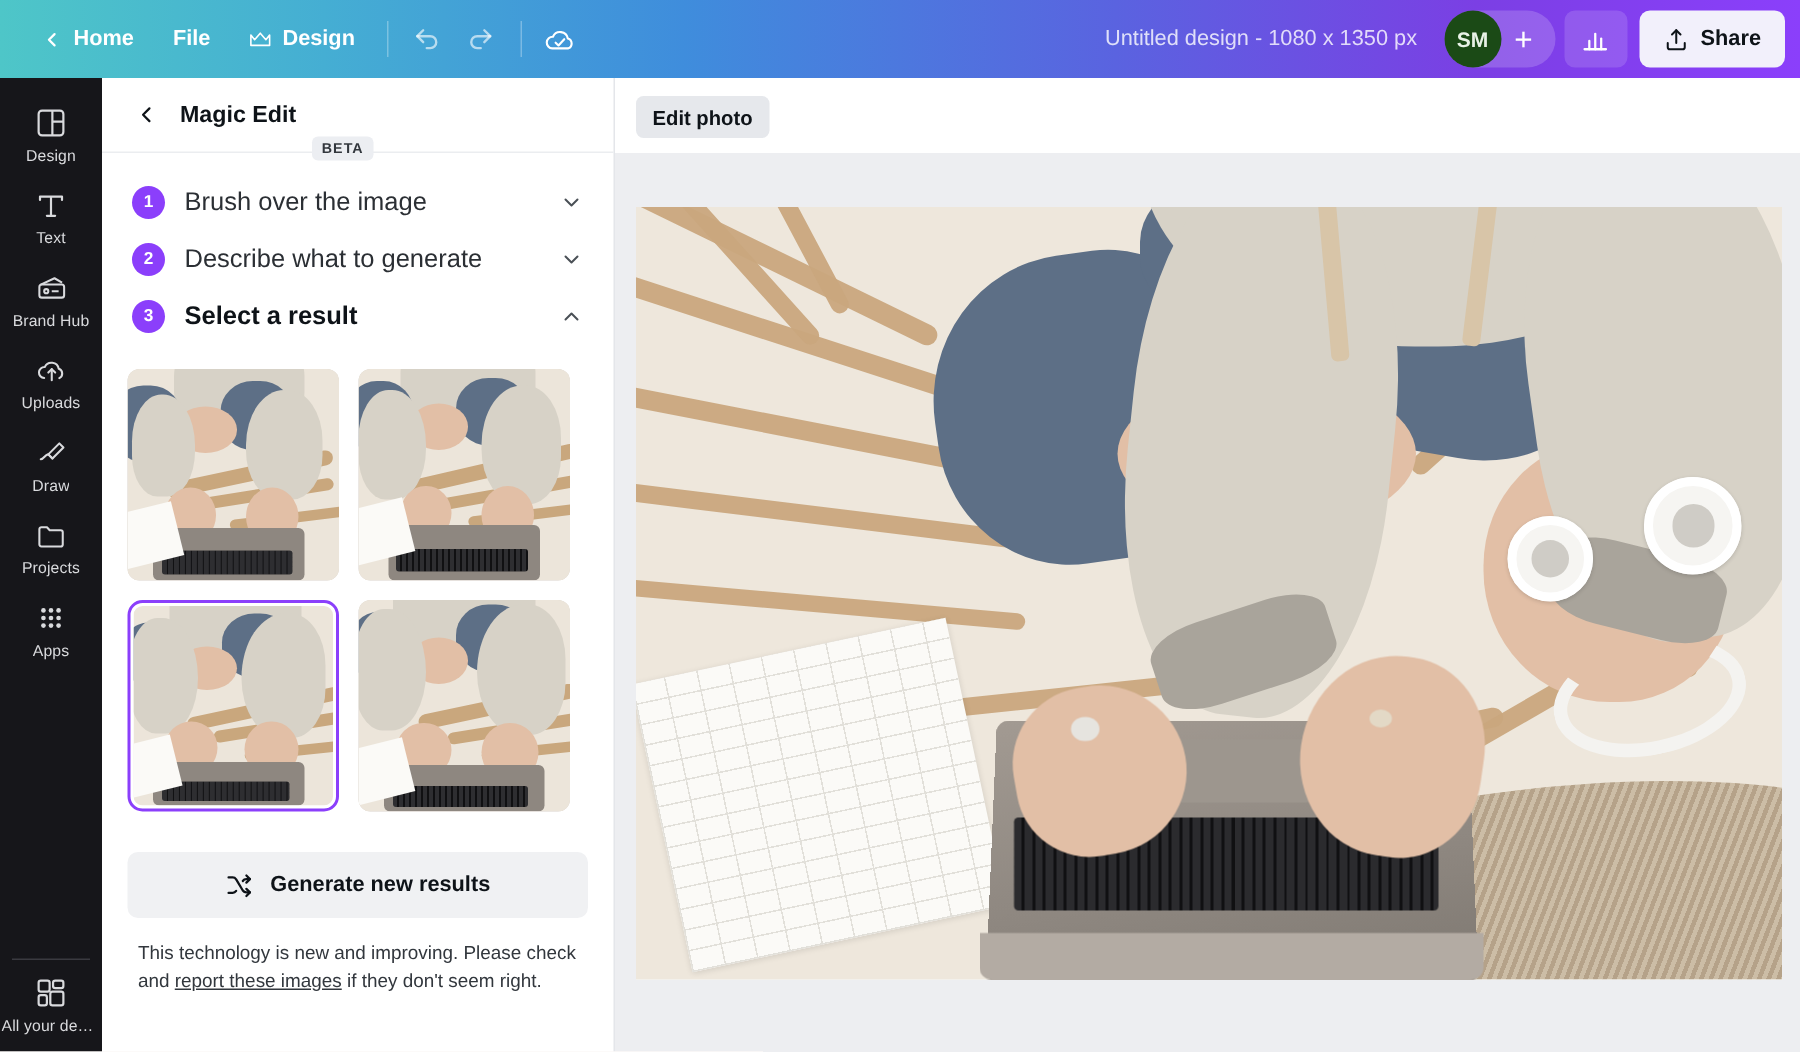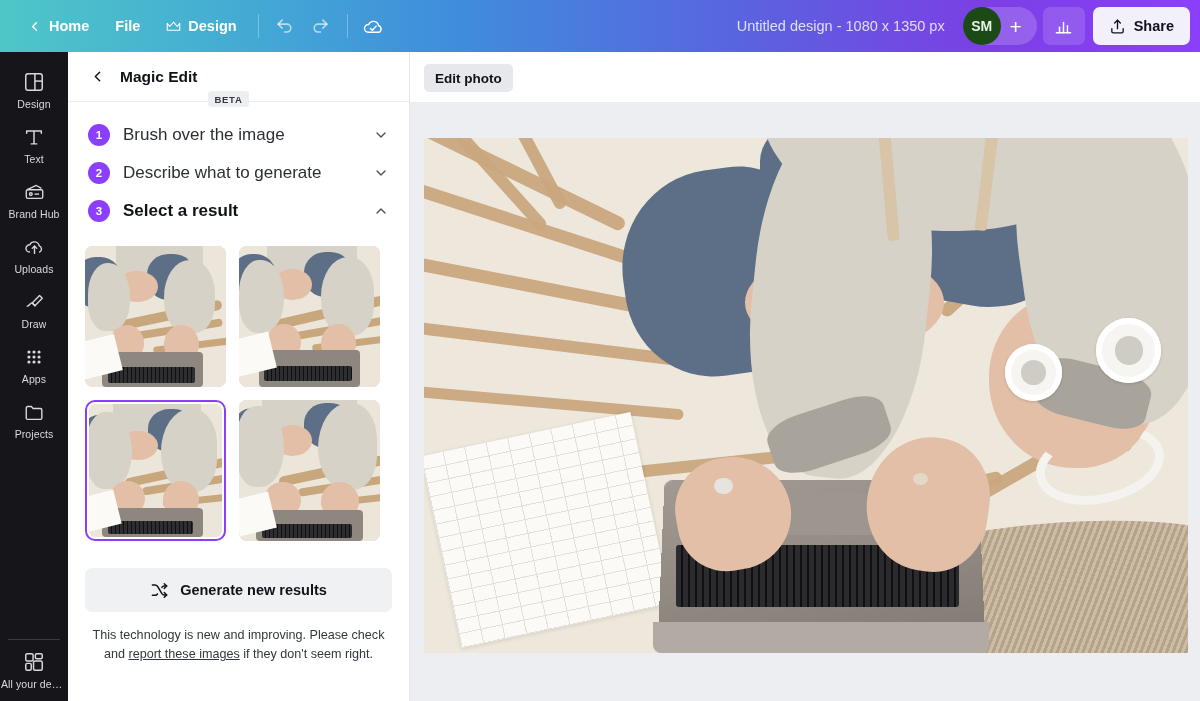--- a/index.html
+++ b/index.html
@@ -124,21 +124,21 @@
   }
   .thumb .inner { width: 100%; height: 100%; border-radius: 6px; overflow: hidden; position: relative; }
   .thumb.selected .inner { border-radius: 6px; }
 
   .gen-btn {
     margin: 27px 17px 0; height: 44px; border-radius: 7px; background: #f0f1f3;
     display: flex; align-items: center; justify-content: center; gap: 11px;
     font-size: 14.5px; font-weight: 700; color: #0e1318; cursor: pointer;
   }
   .disclaimer {
-    margin: 14px 24px 0; text-align: center; font-size: 12.6px; line-height: 19px;
+    margin: 14px 24px 0; font-size: 12.6px; line-height: 19px;
     color: #32373d;
   }
   .disclaimer a { color: #32373d; text-decoration: underline; cursor: pointer; }
 
   
   .canvas-wrap {
     flex: 1 1 auto; background: #edeef1; position: relative; min-width: 0; overflow: hidden;
   }
   .edit-photo-bar { position: absolute; top: 0; left: 0; right: 0; height: 50px; background: #fff; }
   .edit-photo-btn {
@@ -367,42 +367,42 @@
               <path d="M4 16.5c2.5 0 3-3.5 5.5-3.5"></path>
               <path d="M9.5 13l8-8 3 3-8 8z"></path>
               <path d="M9.5 13l3 3"></path>
             </svg>
         </span>
         <span class="rail-label">Draw</span>
       </div>
 
       <div class="rail-item">
         <span>
+          <svg width="23" height="22" viewBox="0 0 24 24" fill="none" stroke="#d9dadd" stroke-width="1.5" stroke-linejoin="round">
+              <path d="M3 7.5a1.5 1.5 0 0 1 1.5-1.5h4l2 2.2h8a1.5 1.5 0 0 1 1.5 1.5v8.8a1.5 1.5 0 0 1-1.5 1.5h-14A1.5 1.5 0 0 1 3 18.3z"></path>
+            </svg>
+        </span>
+        <span class="rail-label">Projects</span>
+      </div>
+
+      <div class="rail-item">
+        <span>
           <svg width="22" height="22" viewBox="0 0 24 24" fill="#d9dadd">
               <circle cx="6.5" cy="6.5" r="1.7"></circle>
               <circle cx="12" cy="6.5" r="1.7"></circle>
               <circle cx="17.5" cy="6.5" r="1.7"></circle>
               <circle cx="6.5" cy="12" r="1.7"></circle>
               <circle cx="12" cy="12" r="1.7"></circle>
               <circle cx="17.5" cy="12" r="1.7"></circle>
               <circle cx="6.5" cy="17.5" r="1.7"></circle>
               <circle cx="12" cy="17.5" r="1.7"></circle>
               <circle cx="17.5" cy="17.5" r="1.7"></circle>
             </svg>
         </span>
         <span class="rail-label">Apps</span>
-      </div>
-
-      <div class="rail-item">
-        <span>
-          <svg width="23" height="22" viewBox="0 0 24 24" fill="none" stroke="#d9dadd" stroke-width="1.5" stroke-linejoin="round">
-              <path d="M3 7.5a1.5 1.5 0 0 1 1.5-1.5h4l2 2.2h8a1.5 1.5 0 0 1 1.5 1.5v8.8a1.5 1.5 0 0 1-1.5 1.5h-14A1.5 1.5 0 0 1 3 18.3z"></path>
-            </svg>
-        </span>
-        <span class="rail-label">Projects</span>
       </div>
 
       <div class="rail-bottom">
         <div class="rail-sep" style="margin-left:8px;"></div>
         <div class="rail-item">
           <span>
             <svg width="22" height="22" viewBox="0 0 24 24" fill="none" stroke="#d9dadd" stroke-width="1.6">
                 <rect x="3" y="3" width="8" height="8" rx="1.6"></rect>
                 <rect x="13.5" y="3" width="7.5" height="5.5" rx="1.6"></rect>
                 <rect x="3" y="13.5" width="6" height="7.5" rx="1.6"></rect>

